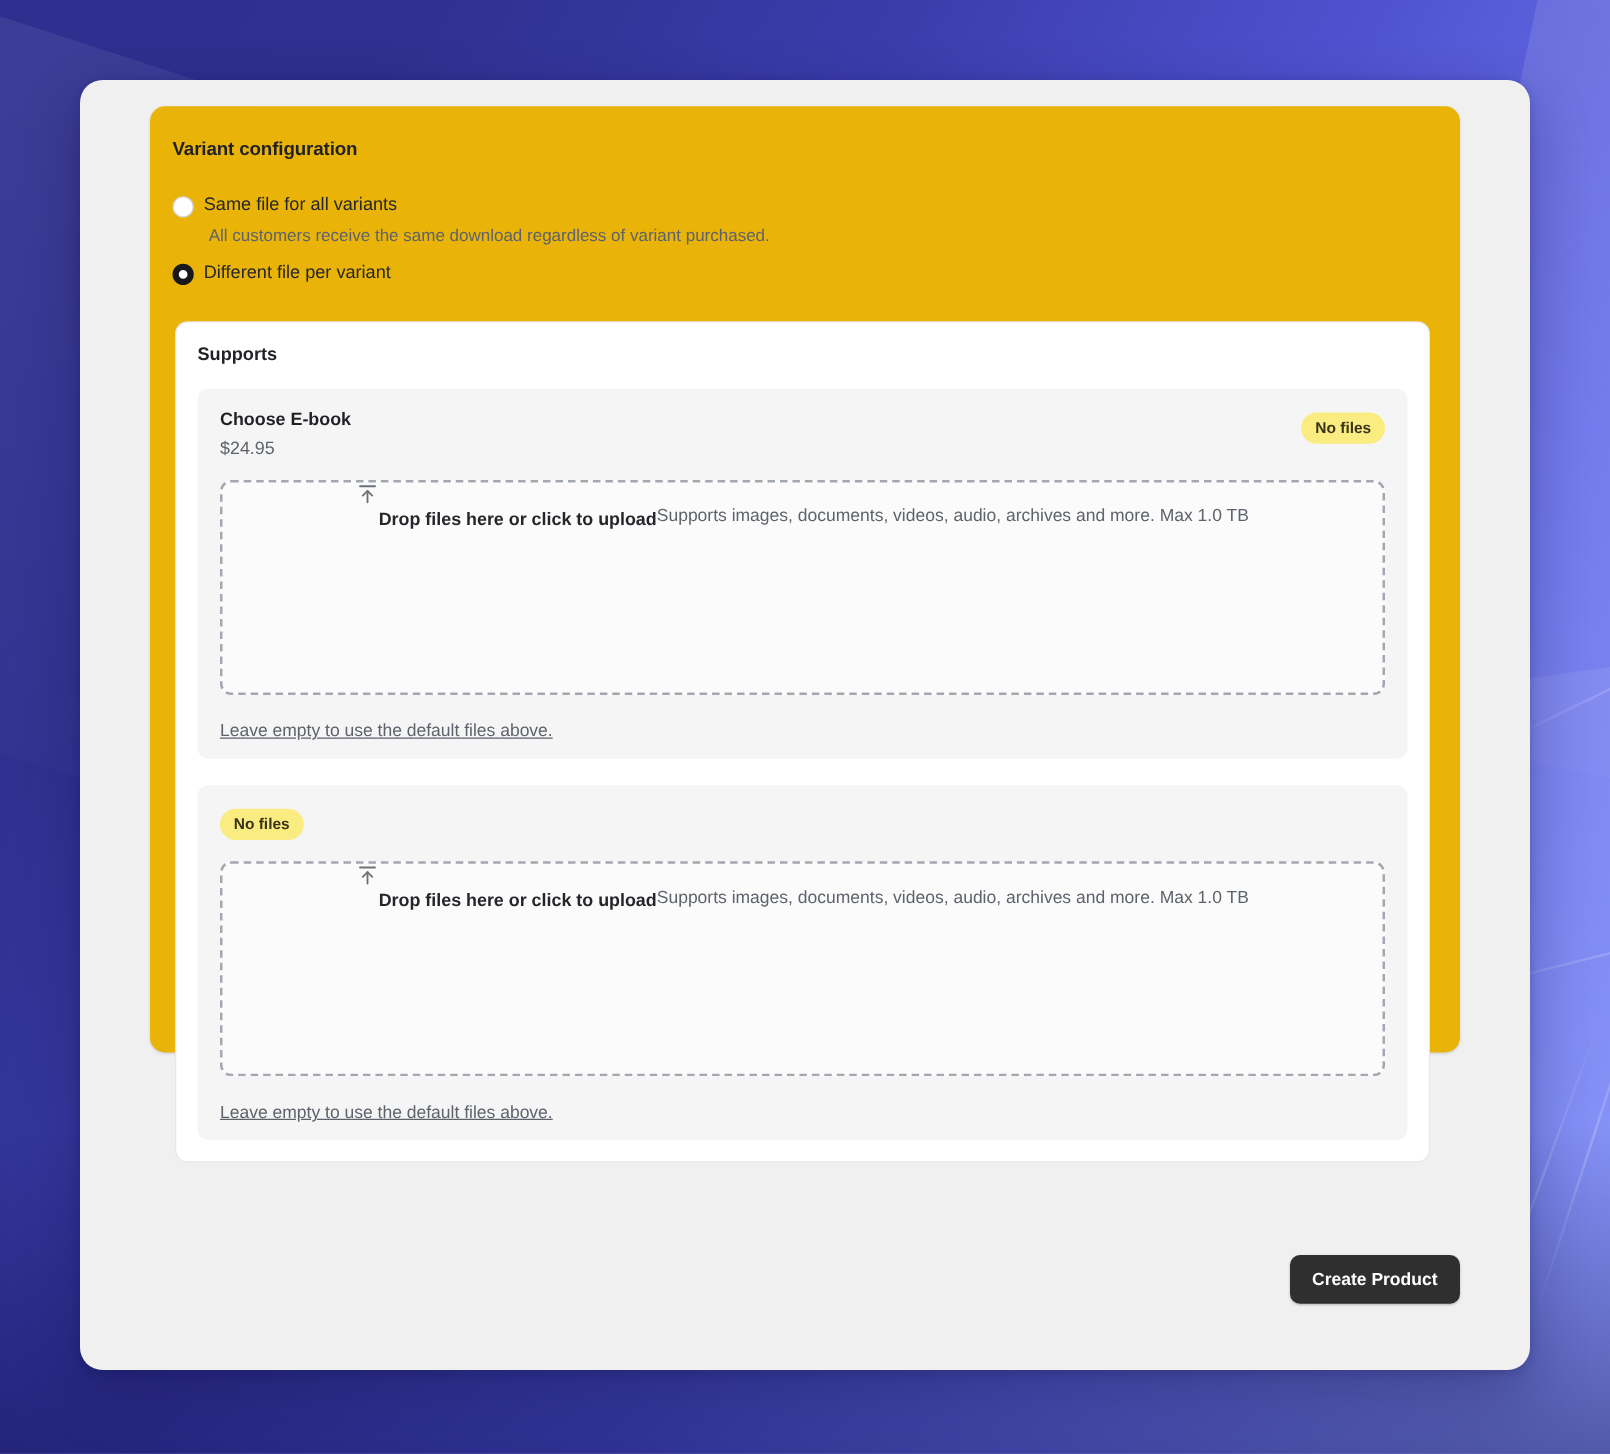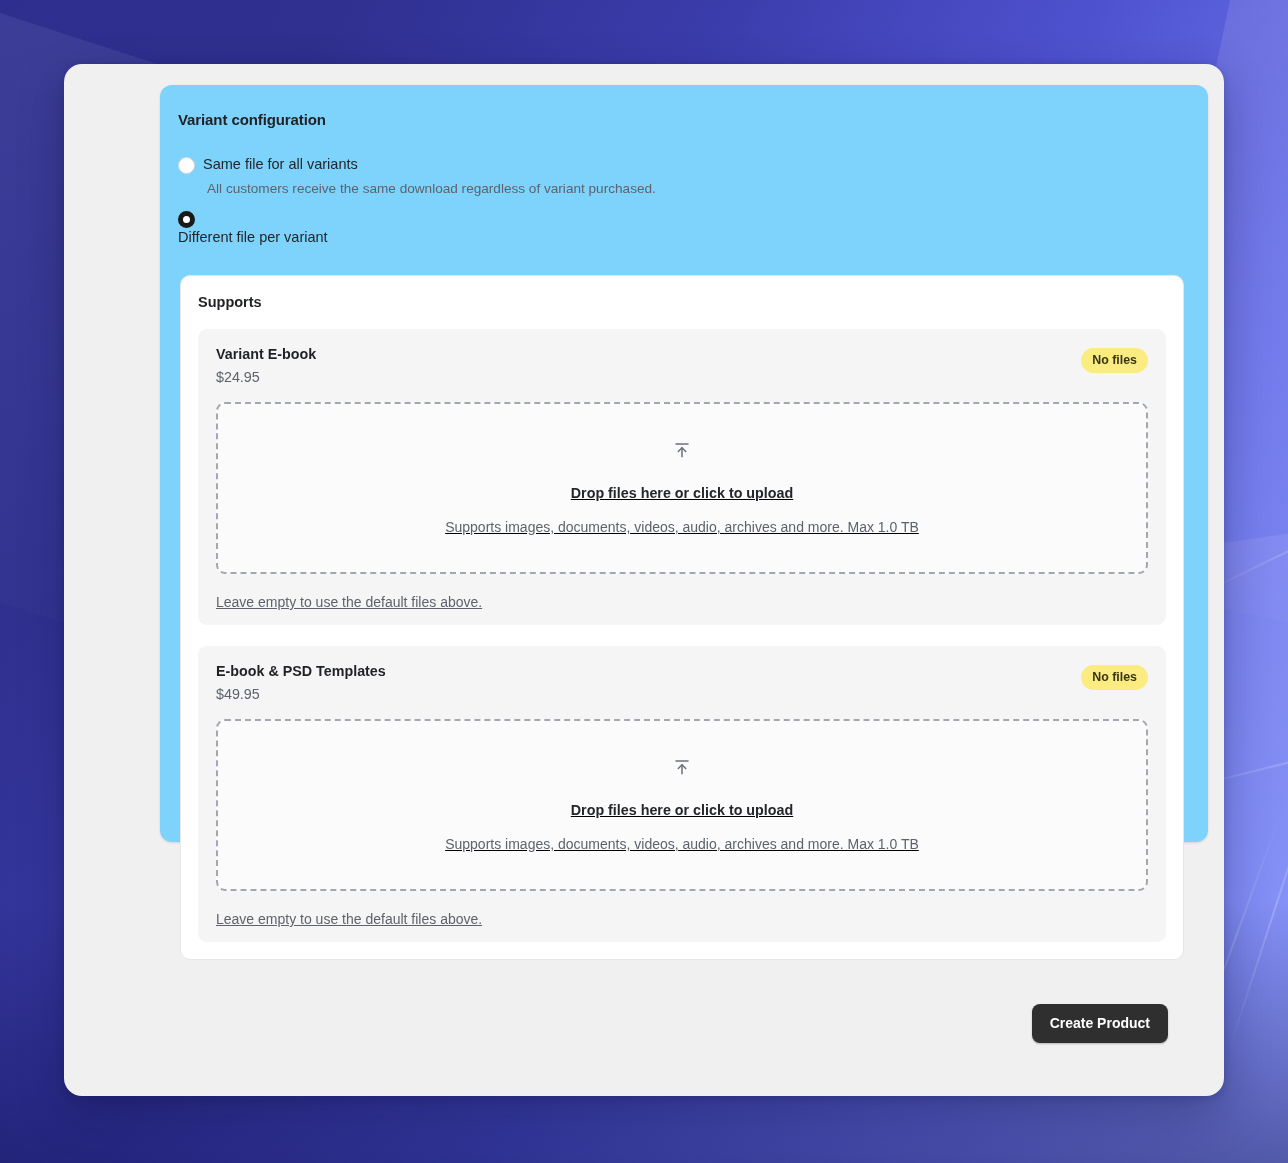--- a/index.html
+++ b/index.html
@@ -81,44 +81,43 @@
     overflow: hidden;
   }
 
   
   #main-card {
     position: absolute;
     left: 56px;
     top: 21px;
     width: 1048px;
     height: 757px;
-    background: #7dd3fc;
+    background: #eab308;
     border-radius: 12px;
     box-shadow: 0 1px 3px rgba(16,24,40,0.08), 0 1px 2px rgba(16,24,40,0.05);
     padding: 26px 24px 22px 18px;
-    margin-left: 40px;
   }
 
   .section-title {
     font-size: 15px;
     font-weight: bold;
     color: #1f2124;
     letter-spacing: -0.1px;
     padding-left: 0px;
   }
   .section-desc {
     margin-top: 14px;
     font-size: 14.5px;
     color: #565b63;
   }
 
   
   .radio-group { margin-top: 27px; }
   .radio-row { display: flex; align-items: flex-start; }
-  .radio-row + .radio-row { margin-top: 13px; flex-direction: column; }
+  .radio-row + .radio-row { margin-top: 13px; }
 
   .radio {
     width: 17px; height: 17px;
     border-radius: 50%;
     flex: 0 0 17px;
     margin-top: 2px;
     margin-right: 8px;
     background: #ffffff;
   }
   .radio.off {
@@ -189,24 +188,23 @@
     margin-top: 2px;
   }
 
   .dropzone {
     margin-top: 17px;
     border: 2px dashed #a3a8b0;
     border-radius: 9px;
     background: #fbfbfc;
     height: 172px;
     display: flex;
-    flex-direction: column;
-    align-items: center;
+    flex-direction: row;
+    align-items: flex-start;
     justify-content: center;
-    text-decoration: underline;
   }
   .dropzone .upload-icon {
     display: block;
     color: #6d727a;
   }
   .dz-title {
     margin-top: 22px;
     font-size: 14.3px;
     font-weight: bold;
     color: #24262a;
@@ -283,21 +281,21 @@
       </div>
 
     </div>
 
     <div id="variants-panel">
       <div class="panel-title">Supports</div>
 
       <div class="variant-card">
         <div class="variant-head">
           <div>
-            <div class="variant-name">Variant E-book</div>
+            <div class="variant-name">Choose E-book</div>
             <div class="variant-price">$24.95</div>
           </div>
           <div class="badge">No files</div>
         </div>
 
         <div class="dropzone">
           <span class="upload-icon">
             <svg width="18" height="18" viewBox="0 0 24 24" fill="none" stroke="currentColor" stroke-width="2" stroke-linecap="round" stroke-linejoin="round">
               <line x1="4" y1="4" x2="20" y2="4"></line>
               <line x1="12" y1="21" x2="12" y2="9"></line>
@@ -306,24 +304,20 @@
           </span>
           <div class="dz-title">Drop files here or click to upload</div>
           <div class="dz-sub">Supports images, documents, videos, audio, archives and more. Max 1.0 TB</div>
         </div>
 
         <div class="variant-foot">Leave empty to use the default files above.</div>
       </div>
 
       <div class="variant-card">
         <div class="variant-head">
-          <div>
-            <div class="variant-name">E-book &amp; PSD Templates</div>
-            <div class="variant-price">$49.95</div>
-          </div>
           <div class="badge">No files</div>
         </div>
 
         <div class="dropzone">
           <span class="upload-icon">
             <svg width="18" height="18" viewBox="0 0 24 24" fill="none" stroke="currentColor" stroke-width="2" stroke-linecap="round" stroke-linejoin="round">
               <line x1="4" y1="4" x2="20" y2="4"></line>
               <line x1="12" y1="21" x2="12" y2="9"></line>
               <polyline points="7,14 12,9 17,14"></polyline>
             </svg>

